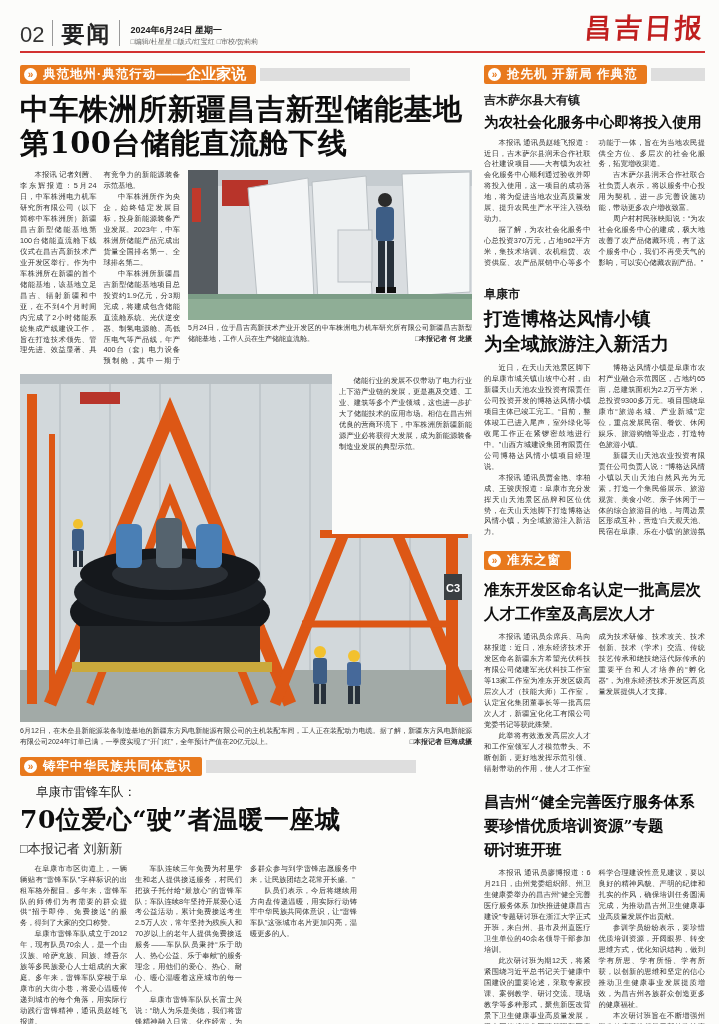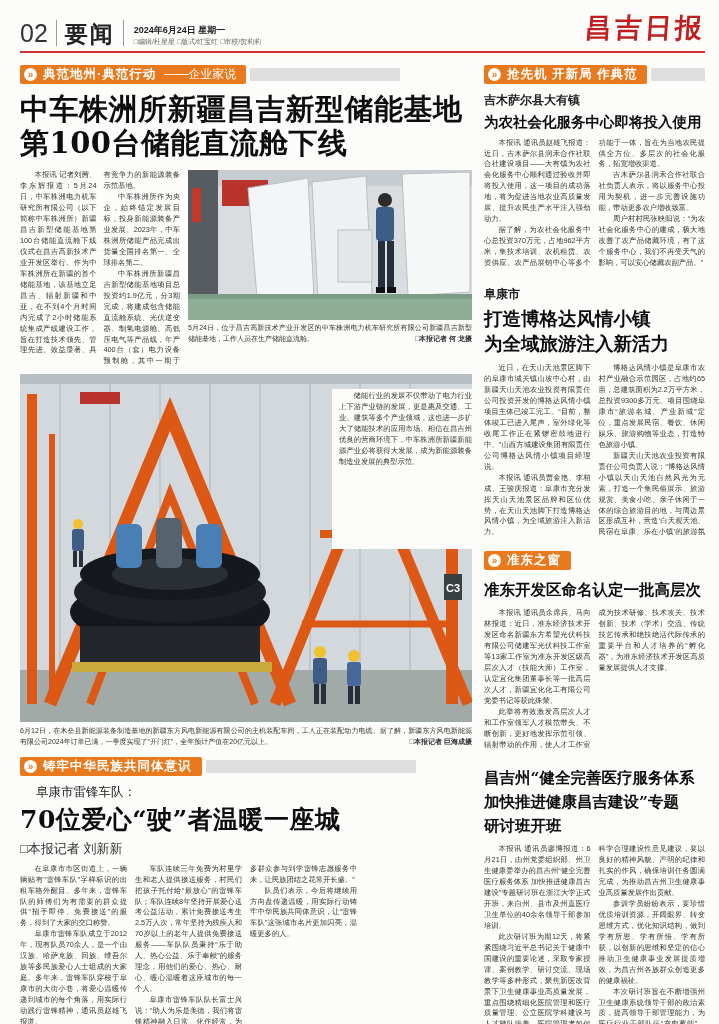--- a/index.html
+++ b/index.html
@@ -2,55 +2,55 @@
 <html><head>
 <meta charset="utf-8">
 <style>
   * { margin:0; padding:0; box-sizing:border-box; }
   html,body { background:#e9e9e9; }
   .page { width:719px; height:1024px; background:#fcfcfa; position:relative; overflow:hidden;
           margin:0 auto; font-family:"Liberation Sans","DejaVu Sans",sans-serif; color:#222;
           box-shadow:0 0 6px rgba(0,0,0,.25); padding:10px 14px 0 20px; }
   
   .hdr { display:flex; align-items:flex-end; gap:8px; padding-bottom:5px; }
-  .pagenum { font-size:25px; color:#333; line-height:1; font-weight:400; }
+  .pagenum { font-size:22px; color:#333; line-height:1; font-weight:400; }
   .vdiv { width:1px; background:#999; height:26px; }
   .secname { font-size:23px; font-weight:bold; line-height:1; letter-spacing:2px; }
   .dateblk { line-height:1.3; padding-left:2px; }
   .dateline { font-size:9px; font-weight:bold; }
   .credits { font-size:7px; color:#666; }
   .spacer { flex:1; }
   .masthead { font-family:"DejaVu Serif","Liberation Serif",serif; font-weight:bold;
               font-size:27px; color:#c01f1f; letter-spacing:3px; transform:skewX(-4deg); }
   .redrule { height:2px; background:#d23131; margin-bottom:12px; }
   
   .mainrow { display:flex; gap:12px; }
   .leftcol { width:452px; flex:none; }
   .rightcol { flex:1; min-width:0; display:flex; flex-direction:column; }
   
   .bannerrow { display:flex; align-items:center; height:19px; margin-bottom:8px; }
   .banner { background:#e8791d; color:#fff; font-weight:bold; display:flex; align-items:center;
             height:19px; padding:0 10px 0 4px; border-radius:2px; white-space:nowrap; }
   .banner .txt { font-size:12.5px; letter-spacing:1px; }
-  .banner .sub { font-size:12px; margin-left:8px; font-weight:normal; }
+  .banner .sub { font-size:15px; margin-left:0; font-weight:bold; }
   .chev { width:13px; height:13px; background:#fff; color:#e8791d; border-radius:50%;
           font-size:10px; font-weight:bold; line-height:13px; text-align:center; margin-right:6px; flex:none; }
   .tail { flex:1; height:13px; background:#dedede; margin-left:4px; }
   
   .leadhead { font-family:"DejaVu Serif","Liberation Serif",serif; font-weight:bold;
               font-size:29px; line-height:1.18; letter-spacing:.5px; color:#0d0d0d; margin:8px 0 10px; }
   .bodytxt p { font-size:7.3px; line-height:1.5; text-align:justify; text-indent:2em; color:#333; }
   .sectionA { display:flex; gap:8px; }
   .leadcols { width:160px; flex:none; column-count:2; column-gap:7px; height:198px;
               column-fill:auto; overflow:hidden; }
   .photo1blk { flex:1; min-width:0; }
   .caption { font-size:7px; line-height:1.45; text-align:justify; color:#333; margin-top:3px; }
   .caption .credit { float:right; font-weight:bold; }
   .sectionB { position:relative; margin-top:6px; }
-  .closingbox { position:absolute; top:15px; right:0; width:140px; height:160px; background:#fcfcfa;
+  .closingbox { position:absolute; top:0; right:0; width:140px; height:160px; background:#fcfcfa;
                 padding:2px 0 0 7px; }
   .caption2 { margin-top:4px; }
   
   .bottomart { margin-top:10px; }
   .kicker { font-size:12.5px; font-weight:normal; margin:4px 16px 2px; }
   .bighead2 { font-family:"DejaVu Serif","Liberation Serif",serif; font-weight:bold;
               font-size:25px; letter-spacing:.5px; color:#0d0d0d; margin:1px 0 4px; }
   .byline { font-size:13px; color:#333; margin-bottom:6px; }
   .bottomcols { column-count:4; column-gap:8px; height:184px; column-fill:auto; overflow:hidden; }
   
@@ -279,31 +279,32 @@
       <div class="bannerrow">
         <div class="banner">
           <span class="chev">»</span>
           <span class="txt">准东之窗</span>
         </div>
       </div>
 
       <div class="railart">
         <h3 class="railhead3">
           <span>准东开发区命名认定一批高层次</span><br>
+          <span>人才工作室及高层次人才</span>
         </h3>
         <div class="railcols bodytxt h150">
           <p>本报讯 通讯员余席兵、马向林报道：近日，准东经济技术开发区命名新疆东方希望光伏科技有限公司储建军光伏科技工作室等13家工作室为准东开发区级高层次人才（技能大师）工作室，认定宜化集团董事长等一批高层次人才，新疆宜化化工有限公司党委书记等获此殊荣。</p>
           <p>此举将有效激发高层次人才和工作室领军人才模范带头、不断创新，更好地发挥示范引领、辐射带动的作用，使人才工作室成为技术研修、技术攻关、技术创新、技术（学术）交流、传统技艺传承和绝技绝活代际传承的重要平台和人才培养的“孵化器”，为准东经济技术开发区高质量发展提供人才支撑。</p>
         </div>
       </div>
 
       <div class="railart">
         <h3 class="railhead3">
           <span>昌吉州“健全完善医疗服务体系</span><br>
-          <span>加快推进健康昌吉建设”专题</span><br>
+          <span>要珍惜优质培训资源”专题</span><br>
           <span>研讨班开班</span>
         </h3>
         <div class="railcols bodytxt h999">
           <p>本报讯 通讯员廖博报道：6月21日，由州党委组织部、州卫生健康委举办的昌吉州“健全完善医疗服务体系 加快推进健康昌吉建设”专题研讨班在浙江大学正式开班，来自州、县市及州直医疗卫生单位的40余名领导干部参加培训。</p>
           <p>此次研讨班为期12天，将紧紧围绕习近平总书记关于健康中国建设的重要论述，采取专家授课、案例教学、研讨交流、现场教学等多种形式，聚焦新医改背景下卫生健康事业高质量发展，重点围绕精细化医院管理和医疗质量管理、公立医院学科建设与人才梯队培养、医院管理者如何适应县域医共体改革形势下的医患沟通与医疗纠纷处理等内容展开学习，为助推昌吉州卫生健康事业高质量发展提供智力支持和借鉴。</p>
           <p>州卫生健康委负责人要求学员们提高认识、珍惜机会，以学为先、深入学，提高科学决策、创新发展、为民服务的能力和水平，结合昌吉州卫生健康事业发展实际，多学习、多思考，提出科学合理建设性意见建议，要以良好的精神风貌、严明的纪律和扎实的作风，确保培训任务圆满完成，为推动昌吉州卫生健康事业高质量发展作出贡献。</p>
           <p>参训学员纷纷表示，要珍惜优质培训资源，开阔眼界、转变思维方式，优化知识结构，做到学有所思、学有所悟、学有所获，以创新的思维和坚定的信心推动卫生健康事业发展提质增效，为昌吉州各族群众创造更多的健康福祉。</p>
           <p>本次研讨班旨在不断增强州卫生健康系统领导干部的政治素质，提高领导干部管理能力，为医疗行业干部队伍“充电蓄能”，打造一支“政治过硬、专业过硬、威信高、素质高”的具备现代化建设能力的干部队伍，为全力建设中国式现代化新疆实践的典范贡献卫健力量。</p>
         </div>
       </div>

